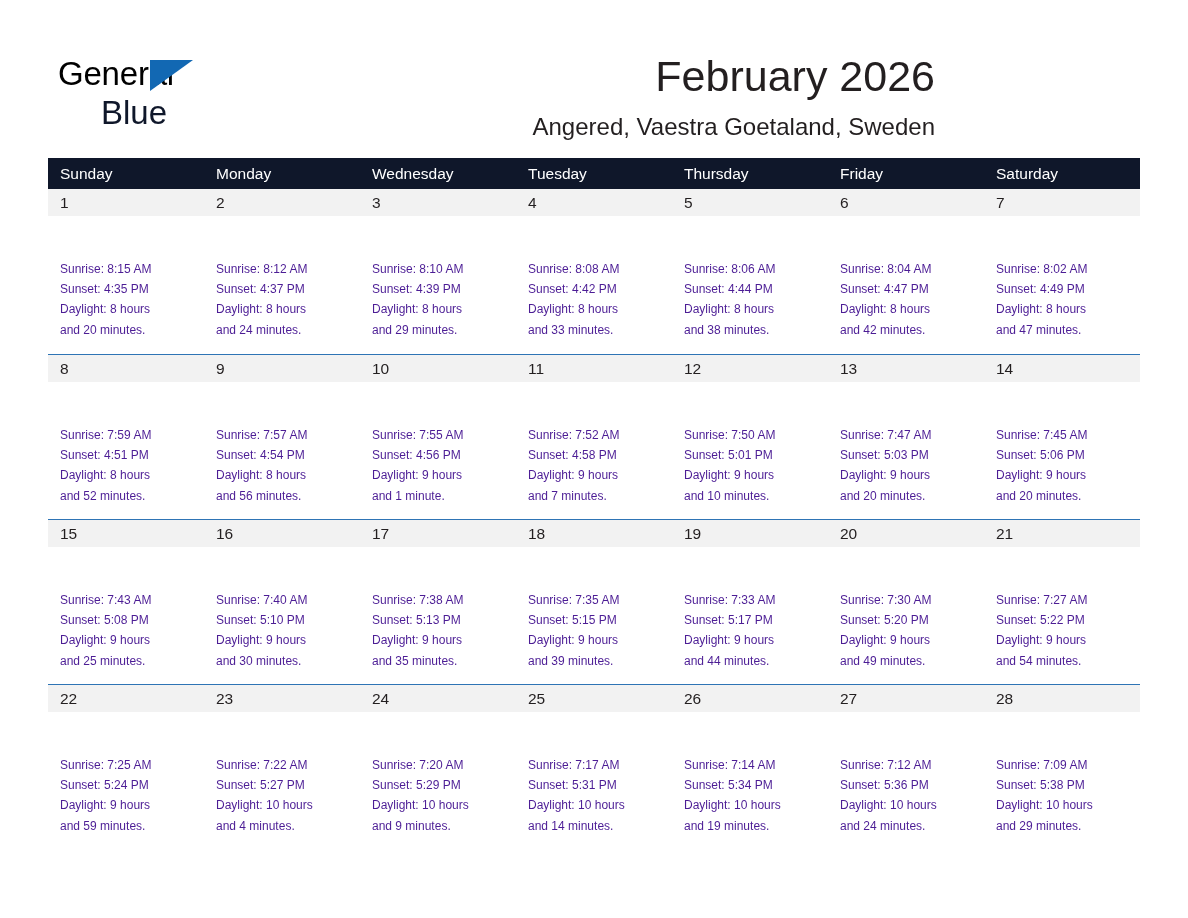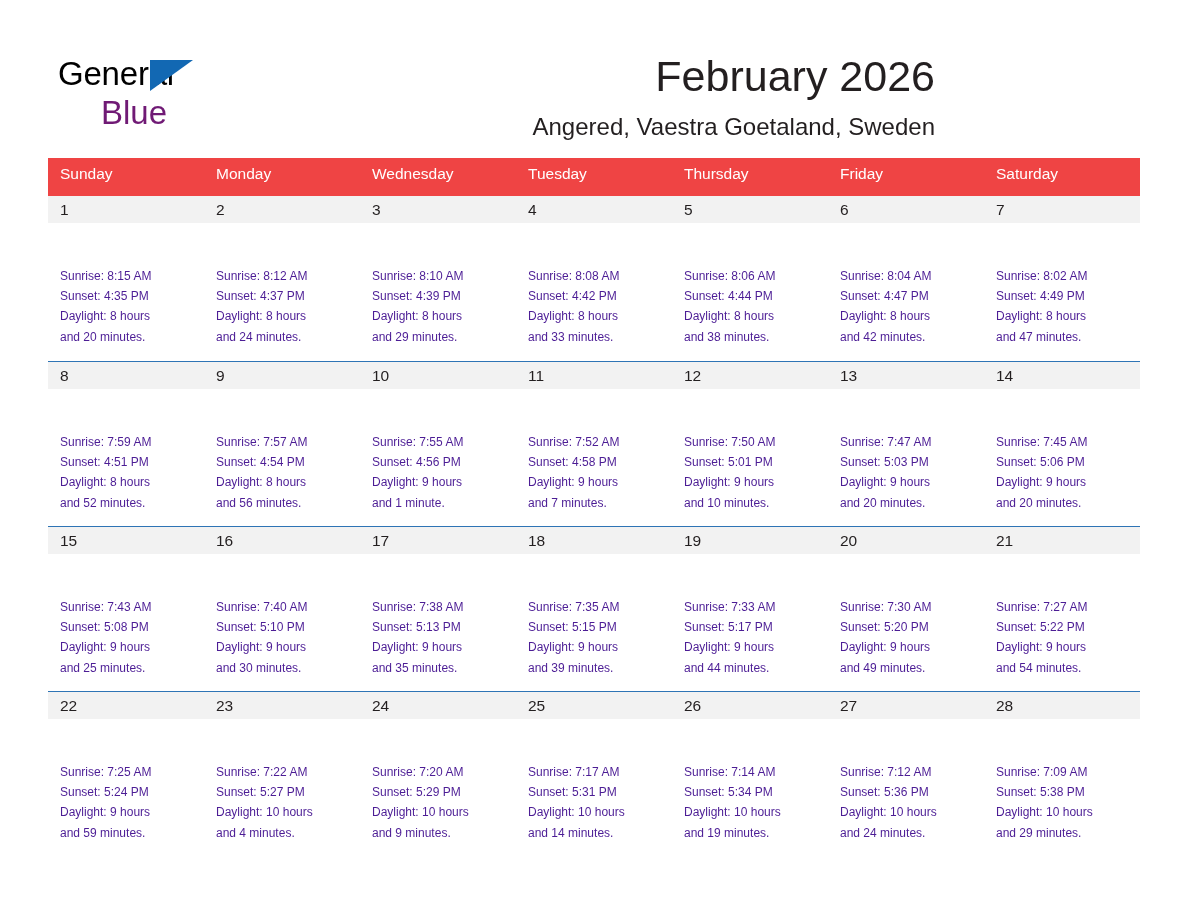--- a/index.html
+++ b/index.html
@@ -55,21 +55,21 @@
     height: 0;
     border-left: 43px solid #1268b3;
     border-bottom: 31px solid transparent;
     border-top: 0 solid transparent;
   }
   .logo-row2 {
     margin-top: 1px;
     padding-left: 43px;
     font-size: 33px;
     line-height: 38px;
-    color: #701a75;
+    color: #0f172a;
   }
 
   .title-block {
     position: absolute;
     right: 53px;
     top: 50px;
     text-align: right;
   }
   .cal-title {
     font-size: 43px;
@@ -90,22 +90,22 @@
 
   
   .calendar {
     position: absolute;
     left: 48px;
     top: 158px;
     width: 1092px;
   }
   .weekday-row {
     display: flex;
-    background: #ef4444;
-    height: 38px;
+    background: #0f172a;
+    height: 31px;
   }
   .weekday {
     flex: 1 1 0;
     min-width: 0;
     color: #ffffff;
     font-size: 15.5px;
     line-height: 31px;
     padding-left: 12px;
     box-sizing: border-box;
     white-space: nowrap;

